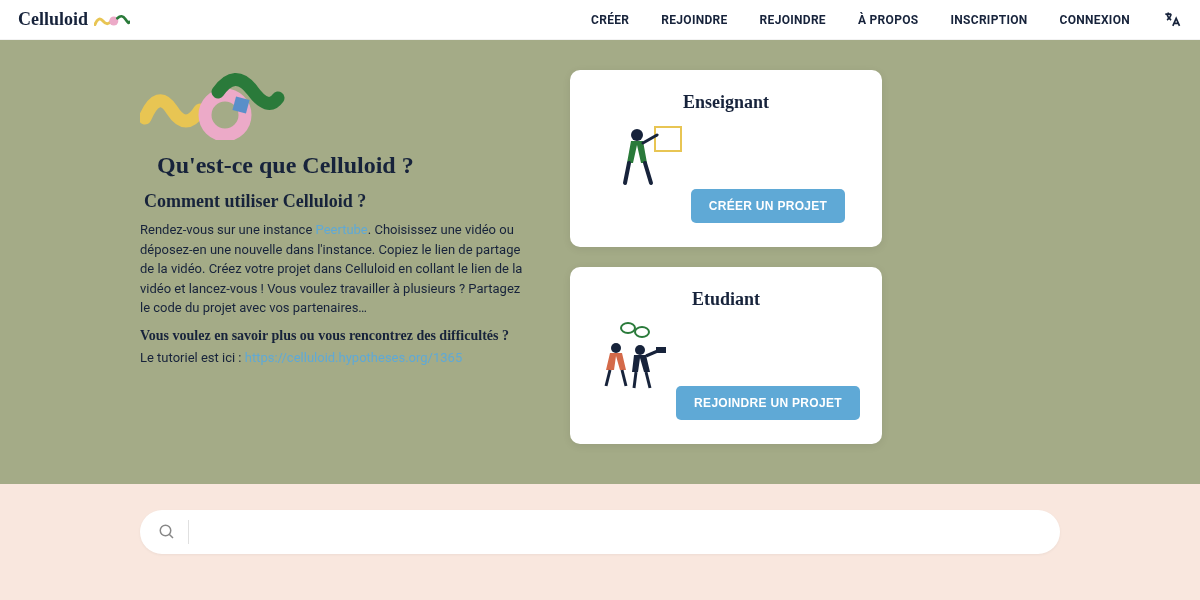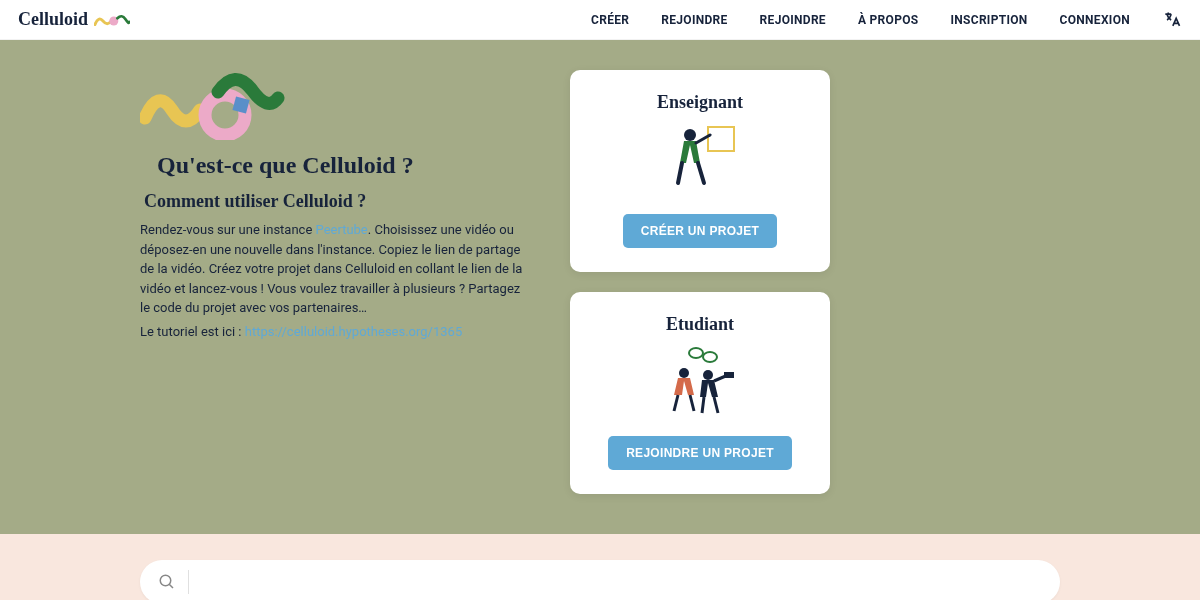--- a/index.html
+++ b/index.html
@@ -15,21 +15,21 @@
 .hero { background: #a4ab87; padding: 30px 0 40px; }
 .hero-inner { max-width: 960px; margin: 0 auto; display: flex; gap: 40px; padding: 0 20px; }
 .hero-left { flex: 1; max-width: 390px; }
 .hero-squiggle { width: 145px; height: 70px; margin-bottom: 8px; }
 .hero h2 { font-family: Georgia, serif; font-size: 24px; font-weight: 700; margin-bottom: 10px; color: #17233b; margin-left: 17px; }
 .hero h3 { font-family: Georgia, serif; font-size: 18px; font-weight: 700; margin: 12px 4px 8px; color: #17233b; }
 .hero h4 { font-family: Georgia, serif; font-size: 14px; font-weight: 700; margin: 10px 0 4px; color: #17233b; }
 .hero p { font-size: 13px; line-height: 1.5; color: #17233b; margin-bottom: 4px; }
 .hero a { color: #5fa9d6; text-decoration: none; }
 
-.hero-right { display: flex; flex-direction: column; gap: 20px; width: 260px; }
+.hero-right { display: flex; flex-direction: column; gap: 20px; width: 312px; }
 .card { background: #fff; border-radius: 10px; padding: 22px 20px 24px; text-align: center; box-shadow: 0 2px 8px rgba(0,0,0,0.08); }
 .card-title { font-family: Georgia, serif; font-size: 18px; font-weight: 700; margin-bottom: 8px; color: #17233b; }
 .card-illus { width: 80px; height: 75px; margin: 0 auto 14px; }
 .btn { display: inline-block; background: #5fa9d6; color: #fff; font-size: 12px; font-weight: 700; padding: 10px 18px; border-radius: 5px; border: none; cursor: pointer; letter-spacing: 0.3px; }
 
 .explore { background: #f9e7de; padding: 26px 0 0; min-height: 180px; }
 .explore-inner { max-width: 960px; margin: 0 auto; padding: 0 20px; }
 .search { background: #fff; border-radius: 28px; height: 44px; display: flex; align-items: center; padding: 0 18px; margin-bottom: 22px; box-shadow: 0 1px 3px rgba(0,0,0,0.05); }
 .search-divider { width: 1px; height: 24px; background: #e0e0e0; margin: 0 12px; }
 .search input { border: none; outline: none; font-size: 14px; flex: 1; background: transparent; color: #555; }
@@ -69,20 +69,21 @@
         <path d="M5 48 Q18 18 32 40 T60 40" stroke="#e8c553" stroke-width="13" fill="none" stroke-linecap="round"></path>
         <circle cx="85" cy="45" r="20" fill="none" stroke="#ecaac8" stroke-width="13"></circle>
         <path d="M78 22 Q95 -2 112 20 Q128 42 138 28" stroke="#2a7a3a" stroke-width="13" fill="none" stroke-linecap="round"></path>
         <rect x="94" y="28" width="14" height="14" fill="#5a8fc9" transform="rotate(15 101 35)"></rect>
       </svg>
       <h2>Qu'est-ce que Celluloid ?</h2>
       <h3>Comment utiliser Celluloid ?</h3>
       <p>
         <span>Rendez-vous sur une instance </span><a href="#">Peertube</a><span>. Choisissez une vidéo ou déposez-en une nouvelle dans l'instance. Copiez le lien de partage de la vidéo. Créez votre projet dans Celluloid en collant le lien de la vidéo et lancez-vous ! Vous voulez travailler à plusieurs ? Partagez le code du projet avec vos partenaires…</span>
       </p>
+      <h4>Vous voulez en savoir plus ou vous rencontrez des difficultés ?</h4>
       <p>
         <span>Le tutoriel est ici : </span><a href="#">https://celluloid.hypotheses.org/1365</a>
       </p>
     </div>
 
     <div class="hero-right">
       <div class="card">
         <div class="card-title">Enseignant</div>
         <svg class="card-illus" viewBox="0 0 80 75">
           <rect x="48" y="6" width="26" height="24" fill="none" stroke="#e8c553" stroke-width="2"></rect>

